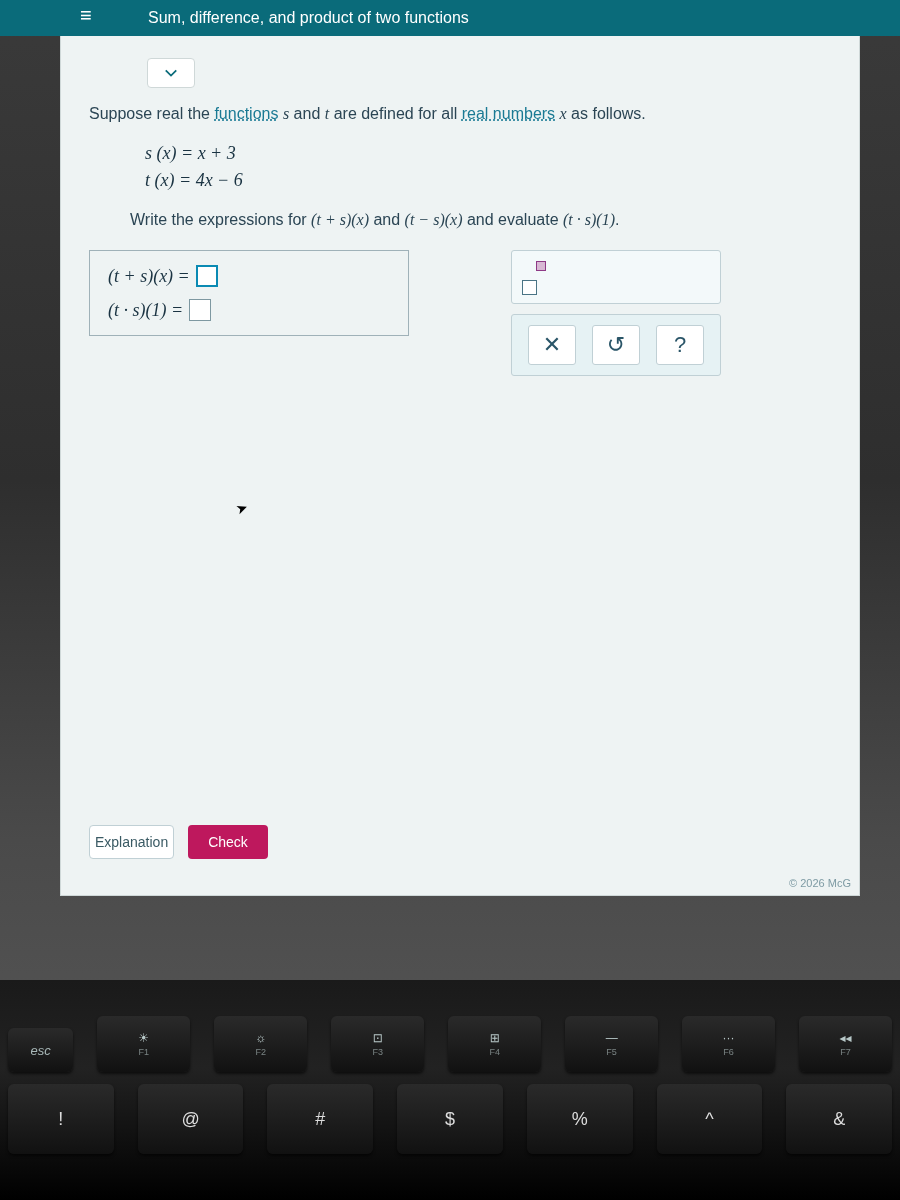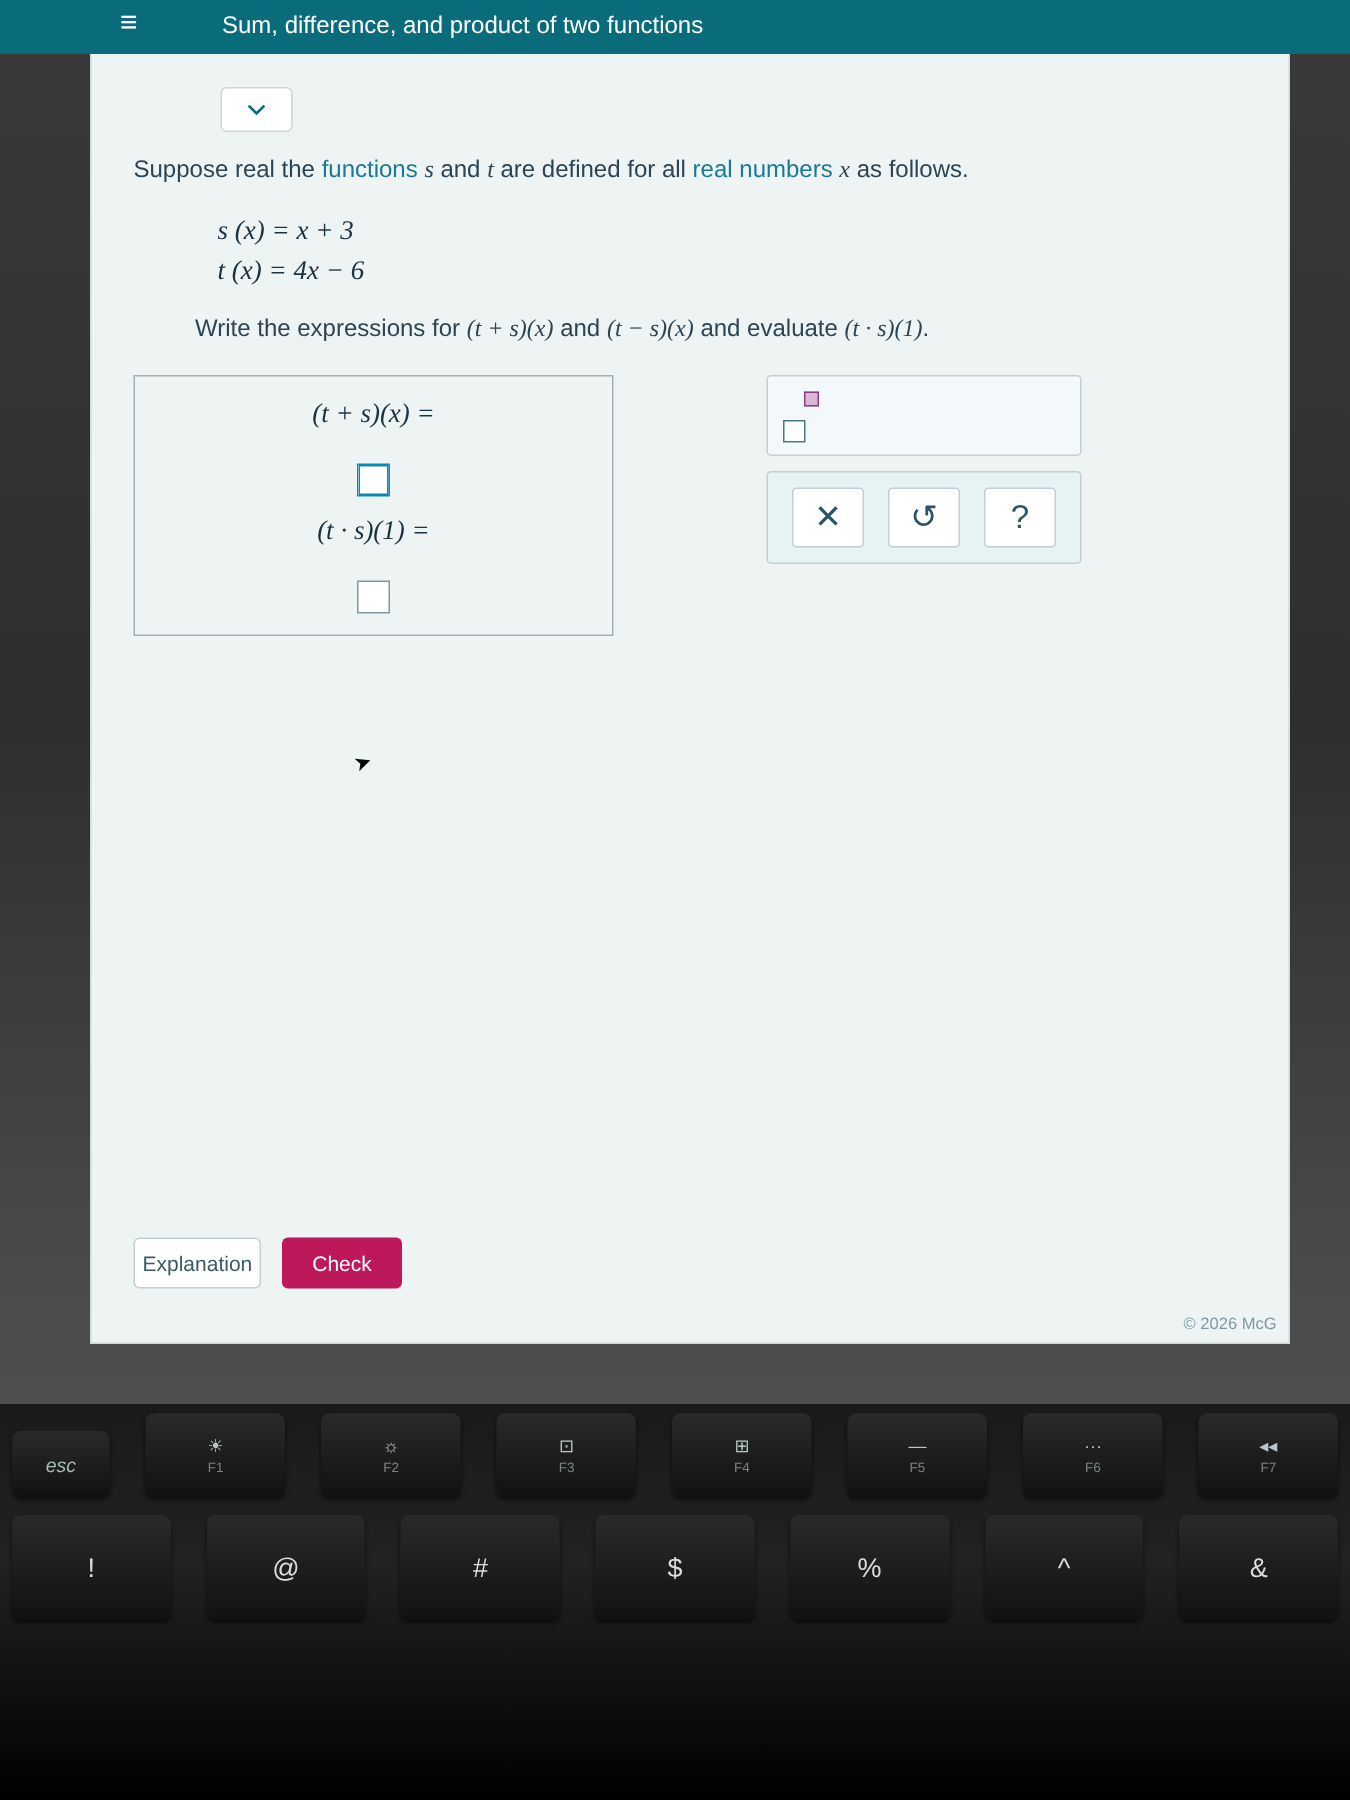--- a/index.html
+++ b/index.html
@@ -52,20 +52,21 @@
     cursor: pointer;
   }
   .collapse-btn svg { width: 14px; height: 14px; }
   .problem-text {
     font-size: 16px;
     color: #2b4554;
     line-height: 1.5;
   }
   .uline {
     color: #1a7a94;
+    text-decoration: underline;
     text-decoration-style: dotted;
   }
   .equations {
     margin: 14px 0 14px 56px;
     font-family: 'Times New Roman', serif;
     font-style: italic;
     font-size: 18px;
     color: #1a3342;
     line-height: 1.5;
   }
@@ -82,26 +83,25 @@
   }
   .answer-box {
     border: 1px solid #9fb1b8;
     padding: 14px 18px;
     background: transparent;
     min-width: 320px;
   }
   .ans-line {
     display: flex;
     align-items: center;
-    gap: 23px;
+    gap: 6px;
     font-family: 'Times New Roman', serif;
     font-size: 18px;
     color: #1a3342;
     margin-bottom: 12px;
-    flex-direction: column;
   }
   .ans-line:last-child { margin-bottom: 0; }
   .blank-input {
     width: 22px;
     height: 22px;
     border: 1px solid #7e98a1;
     background: #fff;
     padding: 0;
     font-size: 14px;
     text-align: center;
@@ -198,22 +198,23 @@
     bottom: 6px;
     right: 8px;
     font-size: 11px;
     color: #7d9aa3;
   }
   .keyboard {
     position: absolute;
     bottom: 0;
     left: 0;
     right: 0;
-    height: 264px;
+    height: 220px;
     background: linear-gradient(180deg, #1a1a1a, #222 40%, #000);
+    padding-top: 30px;
   }
   .kb-row {
     display: flex;
     gap: 24px;
     padding: 6px 8px;
     align-items: flex-end;
   }
   .kb-key {
     color: #b8c8c8;
     font-size: 12px;

